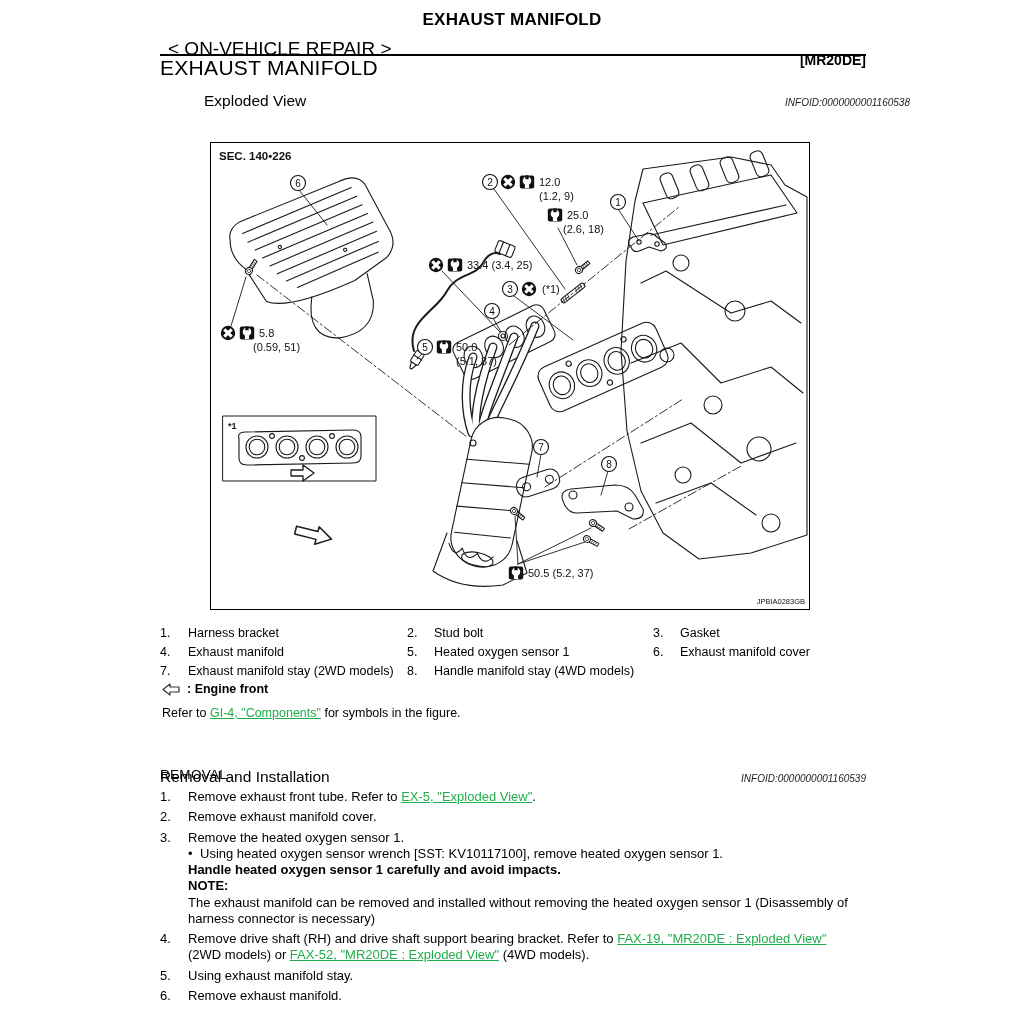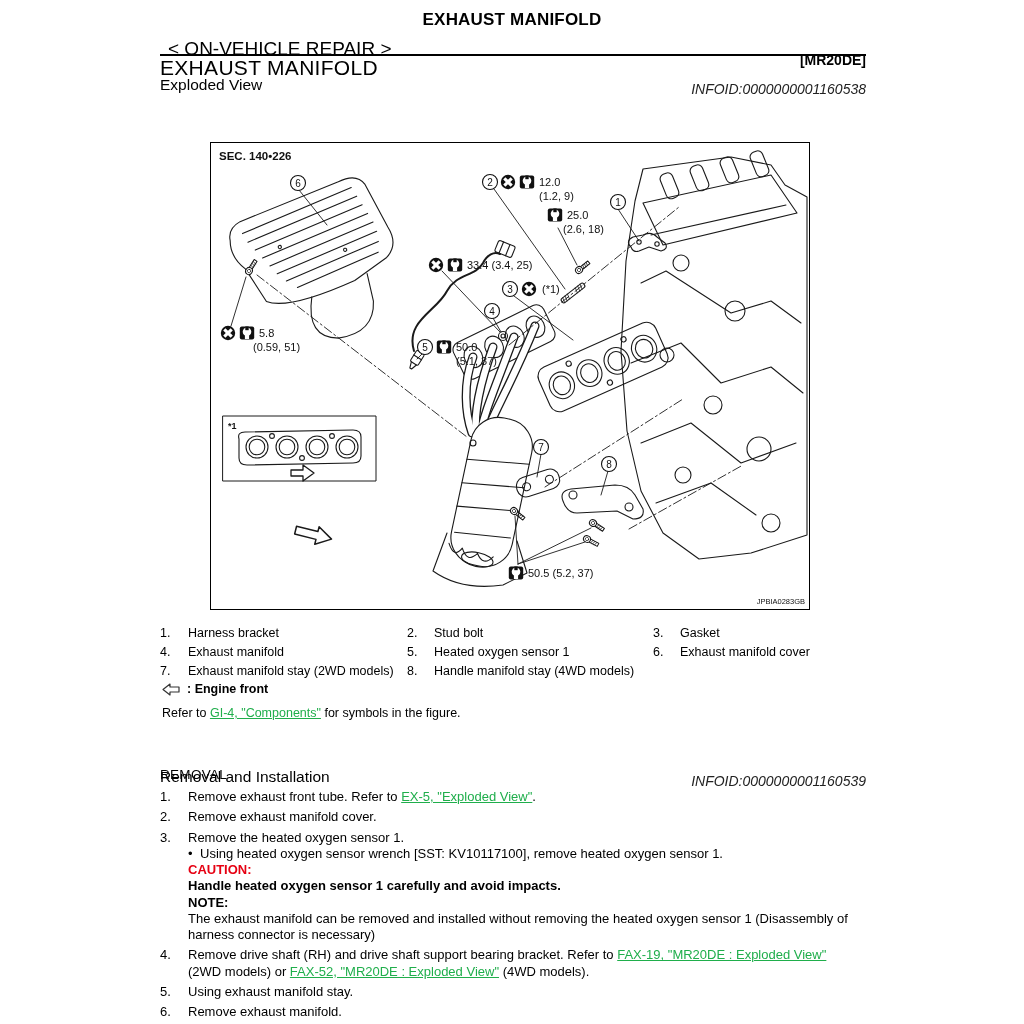--- a/index.html
+++ b/index.html
@@ -8,21 +8,21 @@
 
   .abs { position:absolute; }
 
   .top-title { top:10px; left:0; width:1024px; text-align:center; font-size:17px; font-weight:bold; letter-spacing:.2px; }
   .subhead { top:36px; left:160px; width:706px; height:20px; border-bottom:2.5px solid #000; padding-bottom:2px; }
   .subhead .left { position:absolute; left:8px; top:2px; font-size:19px; }
   .subhead .right { position:absolute; right:0; top:16px; font-size:14px; font-weight:bold; }
   .h1 { top:56px; left:160px; width:706px; font-size:21px; font-weight:normal; letter-spacing:.3px; }
   .sec-row { left:160px; width:706px; }
   .sec-title { font-size:15.5px; }
-  .infoid { position:absolute; right:0; top:5px; font-size:14px; font-style:italic; color:#222;text-align:right; }
+  .infoid { position:absolute; right:0; top:5px; font-size:10px; font-style:italic; color:#222;text-align:right; }
 
   .figure { top:142px; left:210px; width:600px; height:468px; border:1px solid #000; background:#fff; }
   svg text { font-family:"Liberation Sans", sans-serif; fill:#111; }
   .sec-label { font-size:11.5px; font-weight:bold; }
   .tq { font-size:11px; }
   .co { font-size:10px; }
   .imgcode { font-size:7.5px; }
   .inset-star { font-size:9px; font-weight:bold; }
 
   .parts { top:626px; left:160px; width:710px; display:grid; grid-template-columns:28px 219px 27px 219px 27px auto; grid-auto-rows:19px; font-size:12.5px; }
@@ -51,21 +51,21 @@
 
 <div class="abs top-title">EXHAUST MANIFOLD</div>
 
 <div class="abs subhead">
   <span class="left">&lt; ON-VEHICLE REPAIR &gt;</span>
   <span class="right">[MR20DE]</span>
 </div>
 
 <div class="abs h1">EXHAUST MANIFOLD</div>
 
-<div class="abs sec-row" style="top:76px;">
+<div class="abs sec-row" style="top:92px;margin-left:44px;">
   <span class="sec-title">Exploded View</span>
   <span class="infoid">INFOID:0000000001160538</span>
 </div>
 
 <div class="abs figure">
 <svg width="598" height="466" viewBox="0 0 598 466">
   <defs>
     <g id="icoX">
       <circle r="7.2" fill="#111"></circle>
       <path d="M -3.7,-3.7 L 3.7,3.7 M -3.7,3.7 L 3.7,-3.7" stroke="#fff" stroke-width="3.1"></path>
@@ -378,21 +378,20 @@
     <span>Remove exhaust manifold cover.</span>
   </div>
   <div class="step">
     <span class="n">3.</span>
     <span>Remove the heated oxygen sensor 1.</span>
     <div class="sub">
       <div class="bullet-line">
         <span class="b">•</span>
         <span>Using heated oxygen sensor wrench [SST: KV10117100], remove heated oxygen sensor 1.</span>
       </div>
-      <div class="caution">CAUTION:</div>
       <div class="bold">Handle heated oxygen sensor 1 carefully and avoid impacts.</div>
       <div class="bold">NOTE:</div>
       <div>The exhaust manifold can be removed and installed without removing the heated oxygen sensor 1 (Disassembly of harness connector is necessary)</div>
     </div>
   </div>
   <div class="step">
     <span class="n">4.</span>
     <span>Remove drive shaft (RH) and drive shaft support bearing bracket. Refer to </span><span class="greenlink">FAX-19, "MR20DE : Exploded View"</span><span> (2WD models) or </span><span class="greenlink">FAX-52, "MR20DE : Exploded View"</span><span> (4WD models).</span>
   </div>
   <div class="step">

